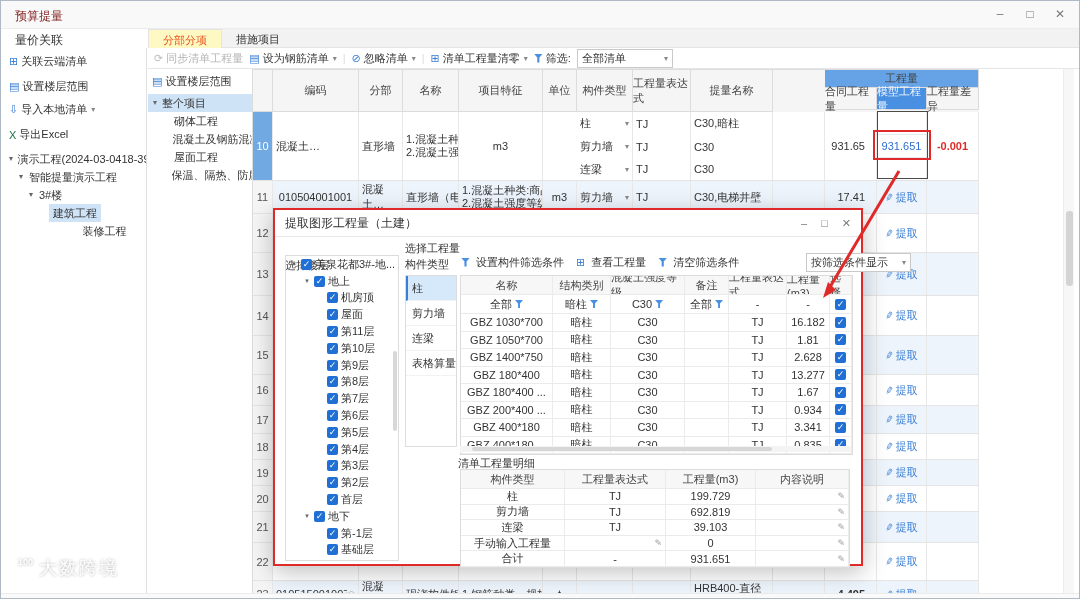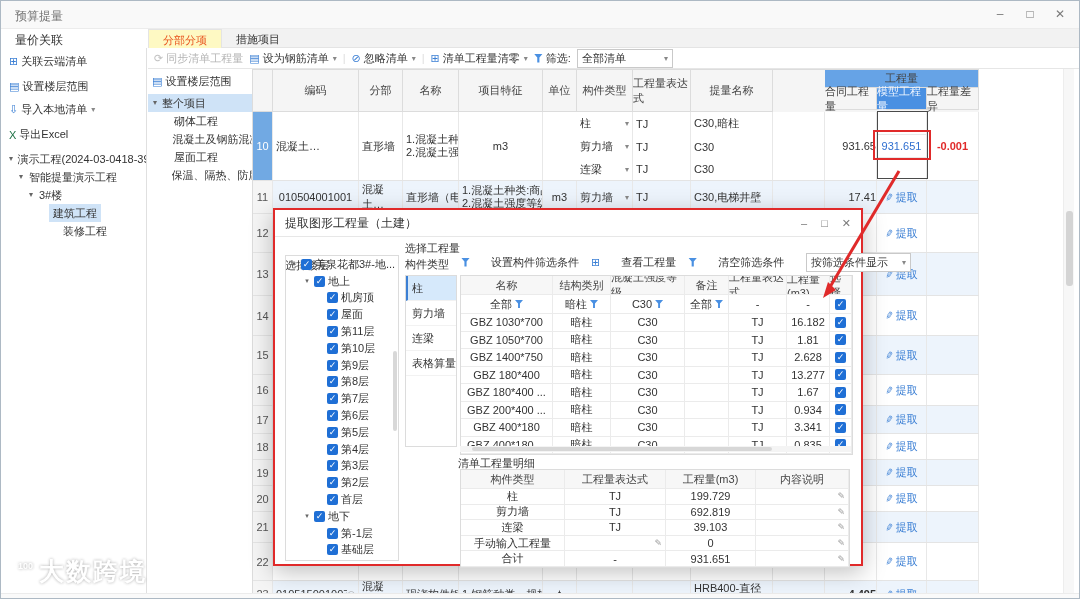--- a/index.html
+++ b/index.html
@@ -2,21 +2,21 @@
 <html><head>
 <meta charset="utf-8">
 <style>
   html,body{margin:0;padding:0;background:#e8e8e8;}
   body{font-family:"Liberation Sans","DejaVu Sans",sans-serif;font-size:11px;color:#333;}
   #window{position:relative;width:1080px;height:599px;background:#ffffff;border:1px solid #adb9c4;box-sizing:border-box;overflow:hidden;}
   .abs{position:absolute;box-sizing:border-box;}
   .nowrap{white-space:nowrap;overflow:hidden;}
   
   .titlebar{left:0;top:0;width:1080px;height:28px;background:#f9f9f9;border-bottom:1px solid #ececec;}
-  .title-text{left:14px;top:7px;font-size:12px;color:#737373;}
+  .title-text{left:14px;top:7px;font-size:12px;color:#7f1d1d;}
   .winctl{top:6px;display:flex;gap:16px;right:12px;color:#7a7a7a;font-size:12px;}
   .winctl span{cursor:pointer;width:14px;text-align:center;}
   
   .strip2{left:0;top:28px;width:1080px;height:19px;background:#ffffff;}
   .assoc-label{left:14px;top:31px;font-size:12px;color:#333;}
   .tabbar{left:147px;top:28px;width:933px;height:19px;background:#f2f2f2;border-bottom:1px solid #e4e4e4;display:flex;}
   .tab{padding:3px 14px 0 14px;height:19px;box-sizing:border-box;cursor:pointer;}
   .tab.active{background:#fef9c3;color:#e8541e;border:1px solid #e4e4e4;border-bottom:none;}
   
   .sidebar{left:0;top:47px;width:146px;height:545px;background:#ffffff;border-right:1px solid #e0e0e0;}
@@ -49,21 +49,21 @@
   .mgrid{display:grid;grid-template-columns:20px 86px 44px 56px 84px 34px 56px 58px 82px 52px 52px 50px 52px;}
   .mhead{height:42px;background:#f5f5f5;border-top:1px solid #dcdcdc;}
   .mhead .hc{border-right:1px solid #dcdcdc;border-bottom:1px solid #dcdcdc;display:flex;align-items:center;justify-content:center;color:#444;}
   .hc.span2{grid-row:1/3;}
   .qty-group{background:#66a3e6;color:#fff;grid-column:11/span 3;border-right:1px solid #dcdcdc;border-bottom:1px solid #cfe0f2;display:flex;align-items:center;justify-content:center;}
   .qty-sub{height:21px;}
   .qty-sub.model{background:#4a90e2;color:#eef5ff;}
   .mrow{border-bottom:1px solid #e4e4e4;}
   .mrow .c{border-right:1px solid #e8e8e8;display:flex;align-items:center;padding:0 3px;overflow:hidden;}
   .mrow .c.center{justify-content:center;}
-  .mrow .c.right{justify-content:flex-end;padding-right:0;}
+  .mrow .c.right{justify-content:flex-end;padding-right:11px;}
   .numc{background:#f5f5f5;color:#555;justify-content:center !important;}
   .numc.sel{background:#71a9e3;color:#fff;}
   .rowalt{background:#edf4fc;}
   .feat{flex-direction:column;align-items:flex-start !important;justify-content:center;line-height:13px;}
   .typecell{justify-content:space-between !important;}
   .extract{color:#3b7fd4;cursor:pointer;display:flex;align-items:center;gap:2px;}
   .extract .x-icn{font-size:10px;transform:scaleX(-1) rotate(10deg);display:inline-block;}
   .red{color:#e02a2a;font-weight:bold;}
   .blueval{color:#2f6fd0;}
   
@@ -76,21 +76,21 @@
   .m-title{height:26px;border-bottom:1px solid #e7e7e7;display:flex;align-items:center;padding:0 10px;font-size:12px;color:#333;}
   .m-ctl{margin-left:auto;display:flex;gap:14px;color:#7a7a7a;font-size:11px;}
   .m-label{position:absolute;font-size:11px;color:#333;}
   .floorbox{position:absolute;left:10px;top:45px;width:112px;height:304px;border:1px solid #dcdcdc;overflow:hidden;}
   .fl-item{height:16.8px;display:flex;align-items:center;gap:3px;}
   .fl-item .arrow{color:#666;font-size:7px;width:8px;text-align:center;}
   .cb{width:11px;height:11px;background:#1f6fd5;border-radius:2px;color:#fff;font-size:9px;line-height:11px;text-align:center;flex:0 0 auto;}
   .cb.un{background:#fff;border:1px solid #b4b4b4;}
   .flscroll{position:absolute;right:1px;top:95px;width:4px;height:80px;background:#d8d8d8;border-radius:2px;}
   .m-toolbar{position:absolute;left:130px;top:42px;width:450px;height:20px;display:flex;align-items:center;gap:12px;}
-  .m-tb-item{display:flex;align-items:center;gap:21px;cursor:pointer;text-align:center;}
+  .m-tb-item{display:flex;align-items:center;gap:6px;cursor:pointer;text-align:center;}
   .complist{position:absolute;left:130px;top:65px;width:50px;height:170px;border:1px solid #dcdcdc;background:#fff;}
   .cl-item{height:24px;line-height:24px;padding-left:6px;cursor:pointer;border-bottom:1px solid #f2f2f2;}
   .cl-item.selected{background:#d6e9fb;border-left:2px solid #3b7fd4;padding-left:4px;}
   .comptable{position:absolute;left:185px;top:65px;width:391px;border:1px solid #dcdcdc;background:#fff;}
   .cgrid{display:grid;grid-template-columns:92px 58px 74px 44px 58px 43px 22px;}
   .cgrid .cc{border-right:1px solid #ebebeb;border-bottom:1px solid #ebebeb;display:flex;align-items:center;justify-content:center;height:16.5px;overflow:hidden;gap:3px;}
   .cgrid.chead .cc{background:#f7f7f7;height:18px;color:#444;}
   .cgrid.cfilter .cc{height:18px;}
   .mini-funnel{width:8px;height:8px;background:#4a90e2;clip-path:polygon(0 0,100% 0,62% 45%,62% 100%,38% 100%,38% 45%);}
   .chs{position:absolute;left:185px;top:236px;width:391px;height:6px;background:#f4f4f4;}
@@ -100,21 +100,21 @@
   .dgrid{display:grid;grid-template-columns:104px 101px 90px 93px;}
   .dgrid .dc{border-right:1px solid #ebebeb;border-bottom:1px solid #ebebeb;display:flex;align-items:center;justify-content:center;height:14.6px;overflow:hidden;position:relative;}
   .dgrid.dhead .dc{background:#f7f7f7;height:18px;color:#444;}
   .pencil{position:absolute;right:3px;color:#9a9a9a;font-size:9px;}
   
   .selbox{left:876px;top:110px;width:51px;height:68px;border:1px solid #4a4a4a;z-index:5;}
   .redbox{left:872px;top:129px;width:58px;height:30px;border:2px solid #e02a2a;z-index:6;}
   svg.overlay{position:absolute;left:0;top:0;z-index:30;pointer-events:none;}
   
   .watermark{left:4px;top:554px;z-index:40;display:flex;align-items:center;gap:4px;color:#ffffff;text-shadow:0 0 3px rgba(90,90,90,.55);opacity:.95;}
-  .wm-text{font-size:25px;font-weight:bold;letter-spacing:2px;}
+  .wm-text{font-size:18px;font-weight:normal;letter-spacing:2px;}
   .statusbar{left:0;top:592px;width:1080px;height:7px;background:#fafafa;border-top:1px solid #ececec;}
 </style>
 </head>
 <body>
 
 <div id="window">
 
   <div class="abs titlebar"></div>
   <div class="abs title-text">预算提量</div>
   <div class="abs winctl">
@@ -162,21 +162,21 @@
           <span class="lbl nowrap">智能提量演示工程</span>
         </div>
         <div class="tree-item" style="padding-left: 28px;">
           <span class="arrow">▾</span>
           <span class="lbl nowrap">3#楼</span>
         </div>
         <div class="tree-item selected" style="padding-left: 38px;">
           <span class="arrow"></span>
           <span class="lbl nowrap">建筑工程</span>
         </div>
-        <div class="tree-item" style="padding-left: 52px;">
+        <div class="tree-item" style="padding-left: 52px; justify-content: center;">
           <span class="arrow"></span>
           <span class="lbl nowrap">装修工程</span>
         </div>
       </div>
   </div>
 
   <div class="abs toolbar">
     <span class="tb-item disabled">
         <span class="icn">⟳</span>
         <span>同步清单工程量</span>

